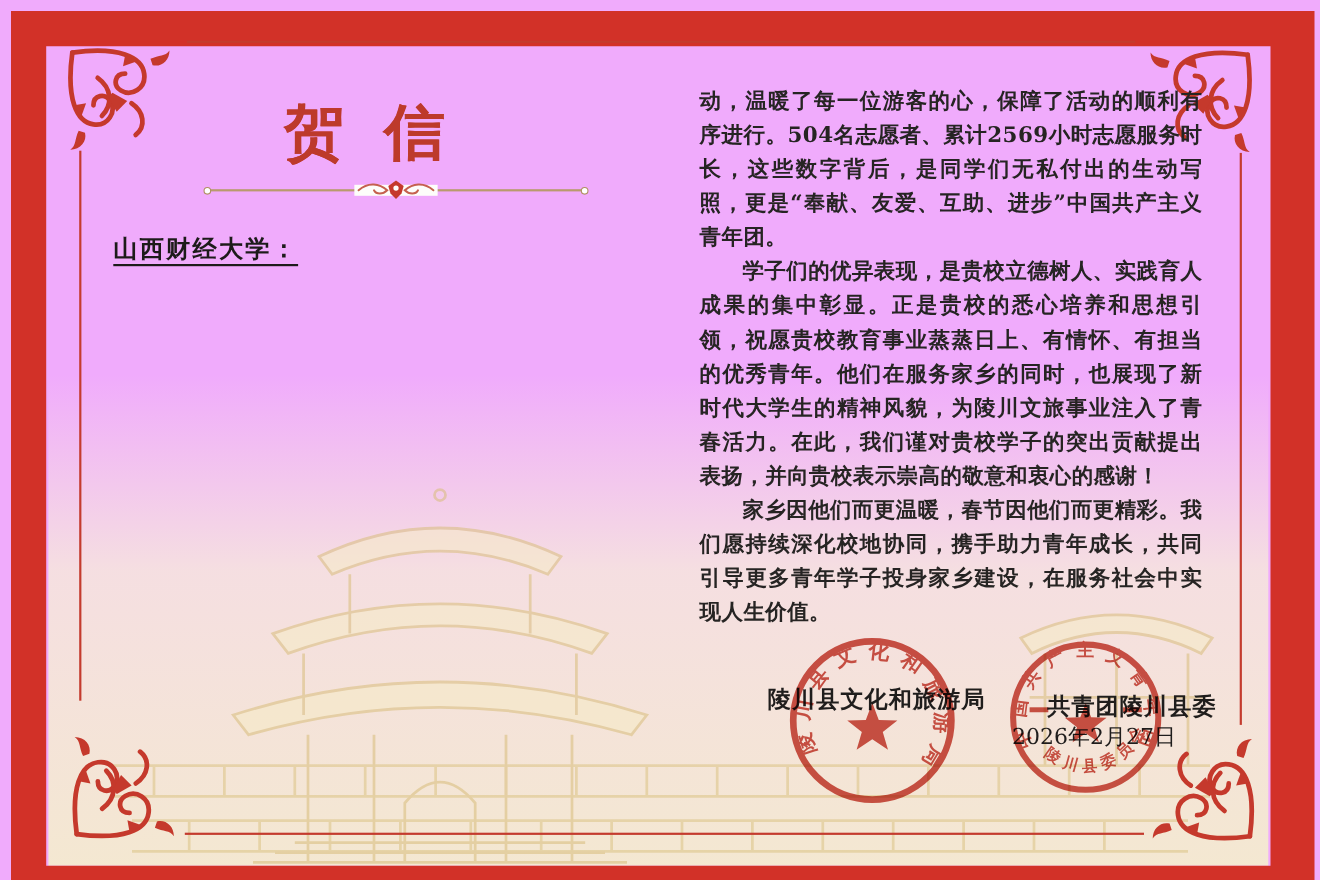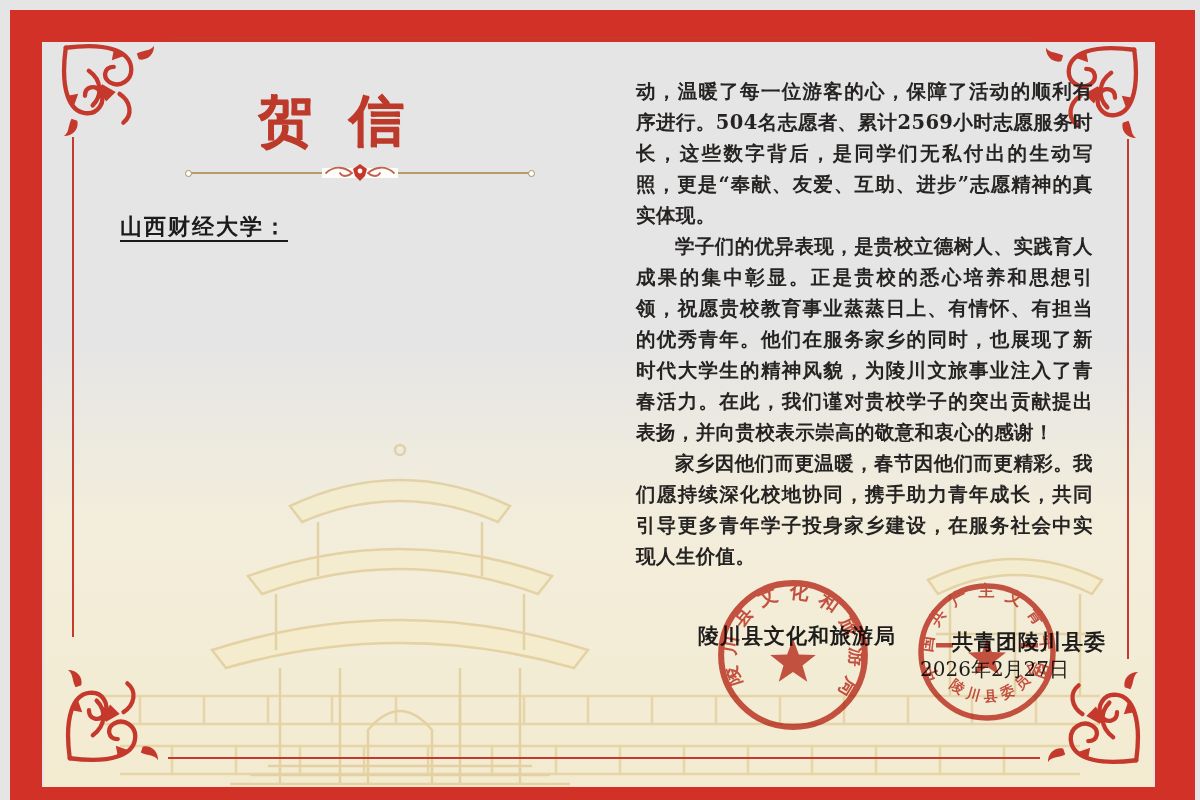--- a/index.html
+++ b/index.html
@@ -1,17 +1,17 @@
 <!DOCTYPE html>
 <html><head>
 <meta charset="utf-8">
 <style>
   html,body{margin:0;padding:0;}
   body{width:1200px;height:800px;background:#ffffff;font-family:"DejaVu Serif","Liberation Serif",serif;}
-  .page{position:relative;width:1200px;height:800px;background:#e5e5e5;overflow:hidden;}
+  .page{position:relative;width:1200px;height:800px;background:#f0abfc;overflow:hidden;}
 
   
   .band{position:absolute;left:10px;top:10px;right:5px;bottom:0;
         border-style:solid;border-color:#d23128;border-width:32px 40px 13px 32px;z-index:3;pointer-events:none;}
 
   
   .wash{position:absolute;left:44px;right:47px;top:340px;bottom:13px;z-index:0;
         background:linear-gradient(180deg,rgba(247,240,216,0) 0%,rgba(247,240,216,0.75) 40%,rgba(244,235,207,0.95) 100%);}
   .artwork{position:absolute;left:80px;top:428px;width:1040px;height:360px;z-index:1;opacity:0.55;}
 
@@ -32,21 +32,21 @@
          font-size:55px;font-weight:bold;color:#bd3a2b;letter-spacing:36px;
          text-shadow:0.5px 0.5px 0 #bd3a2b;}
 
   .divider{position:absolute;left:185px;top:162px;width:350px;height:22px;z-index:6;}
   .divider .rule{position:absolute;left:6px;right:6px;top:10px;height:1.5px;background:#b99a6d;}
   .divider .dot{position:absolute;top:8px;width:5px;height:5px;border:1.2px solid #b08f62;border-radius:50%;background:#fff;}
   .divider .dot.l{left:0;} .divider .dot.r{right:0;}
   .divider .orn{position:absolute;left:50%;top:0;transform:translateX(-50%);width:76px;height:22px;}
 
   .col{position:absolute;z-index:6;color:#262423;}
-  .col-left{left:120px;top:212px;width:463px;}
+  .col-left{left:103px;top:212px;width:463px;}
   .col-right{left:636px;top:76px;width:457px;}
   .salutation{font-size:22px;font-weight:bold;letter-spacing:2px;color:#1d1b1a;
               text-decoration:underline;text-underline-offset:6px;text-decoration-thickness:2px;margin:0 0 8px 0;}
   .body-p{margin:0;font-size:19.5px;line-height:31px;text-align:justify;letter-spacing:0.4px;font-weight:600;}
   .indent{text-indent:2em;}
   .fillin{font-weight:700;font-style:italic;border-bottom:2.5px solid #2a2827;padding:0 3px;letter-spacing:1px;}
   .closing{margin-top:2px;}
 
   .signer{position:absolute;z-index:6;font-size:21px;font-weight:700;color:#1f1d1c;letter-spacing:1px;}
   .signer.left{left:698px;top:622px;}
@@ -177,21 +177,21 @@
         <circle cx="38" cy="9" r="2.4" fill="#fdfdfa"></circle>
       </g>
     </svg>
   </div>
 
   <div class="col col-left">
     <div class="salutation">山西财经大学：</div>
   </div>
 
   <div class="col col-right">
-    <p class="body-p">动，温暖了每一位游客的心，保障了活动的顺利有序进行。504名志愿者、累计2569小时志愿服务时长，这些数字背后，是同学们无私付出的生动写照，更是“奉献、友爱、互助、进步”志愿精神的真实体现。</p>
+    <p class="body-p">动，温暖了每一位游客的心，保障了活动的顺利有序进行。504名志愿者、累计2569小时志愿服务时长，这些数字背后，是同学们无私付出的生动写照，更是“奉献、友爱、互助、进步”中国共产主义青年团。</p>
     <p class="body-p indent">学子们的优异表现，是贵校立德树人、实践育人成果的集中彰显。正是贵校的悉心培养和思想引领，祝愿贵校教育事业蒸蒸日上、有情怀、有担当的优秀青年。他们在服务家乡的同时，也展现了新时代大学生的精神风貌，为陵川文旅事业注入了青春活力。在此，我们谨对贵校学子的突出贡献提出表扬，并向贵校表示崇高的敬意和衷心的感谢！</p>
     <p class="body-p indent">家乡因他们而更温暖，春节因他们而更精彩。我们愿持续深化校地协同，携手助力青年成长，共同引导更多青年学子投身家乡建设，在服务社会中实现人生价值。</p>
   </div>
 
   <div class="signer left">陵川县文化和旅游局</div>
   <div class="signer right">共青团陵川县委</div>
   <div class="sign-date">2026年2月27日</div>
 
   <svg class="seal l" viewBox="0 0 160 160">
     <defs>

